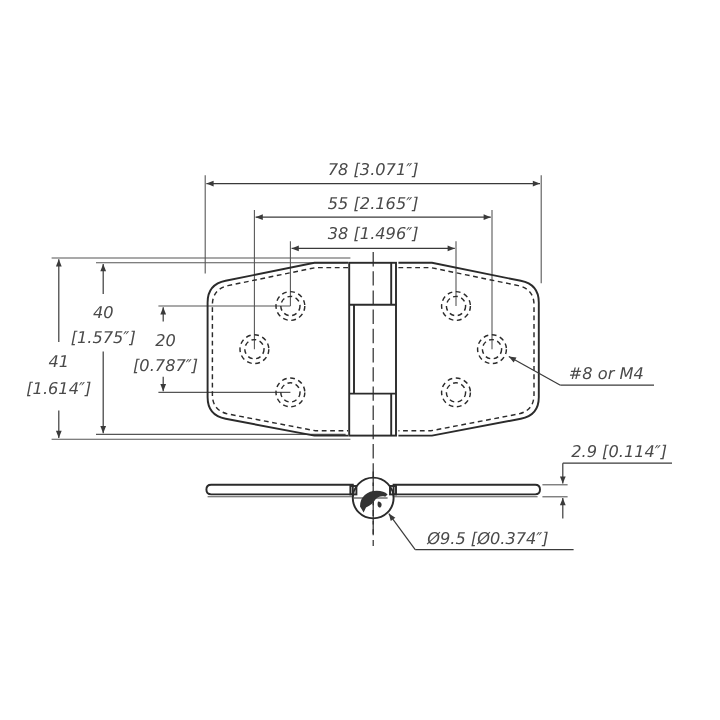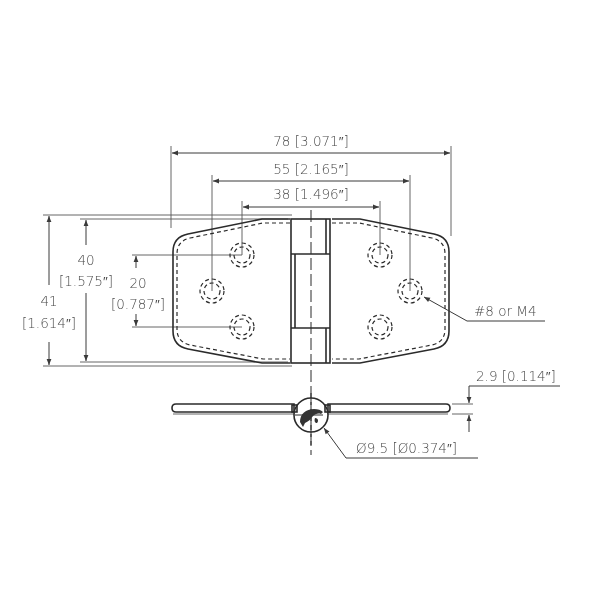--- a/index.html
+++ b/index.html
@@ -1,16 +1,16 @@
 <!DOCTYPE html>
 <html><head>
   <meta charset="utf-8">
   <style>
     html, body { margin: 0; padding: 0; background: #ffffff; }
-    #canvas { position: relative; width: 600px; height: 600px; background: #ffffff; overflow: hidden; }
+    #canvas { position: relative; width: 600px; height: 600px; background: #ffffff; overflow: hidden; font-style: italic; }
     svg { position: absolute; left: 0; top: 0; }
     .dim-text { font-family: "DejaVu Sans", sans-serif; font-size: 13.5px; fill: #4a4a4a; font-weight: 300; }
     .ln { stroke: #3a3a3a; stroke-width: 1; fill: none; }
     .thin { stroke: #555; stroke-width: 0.9; fill: none; }
     .part { stroke: #2b2b2b; stroke-width: 1.6; fill: none; }
     .dash { stroke: #2b2b2b; stroke-width: 1.2; fill: none; stroke-dasharray: 4 3; }
     .center { stroke: #2b2b2b; stroke-width: 1; fill: none; stroke-dasharray: 12 4; }
   </style>
 </head>
 <body>

